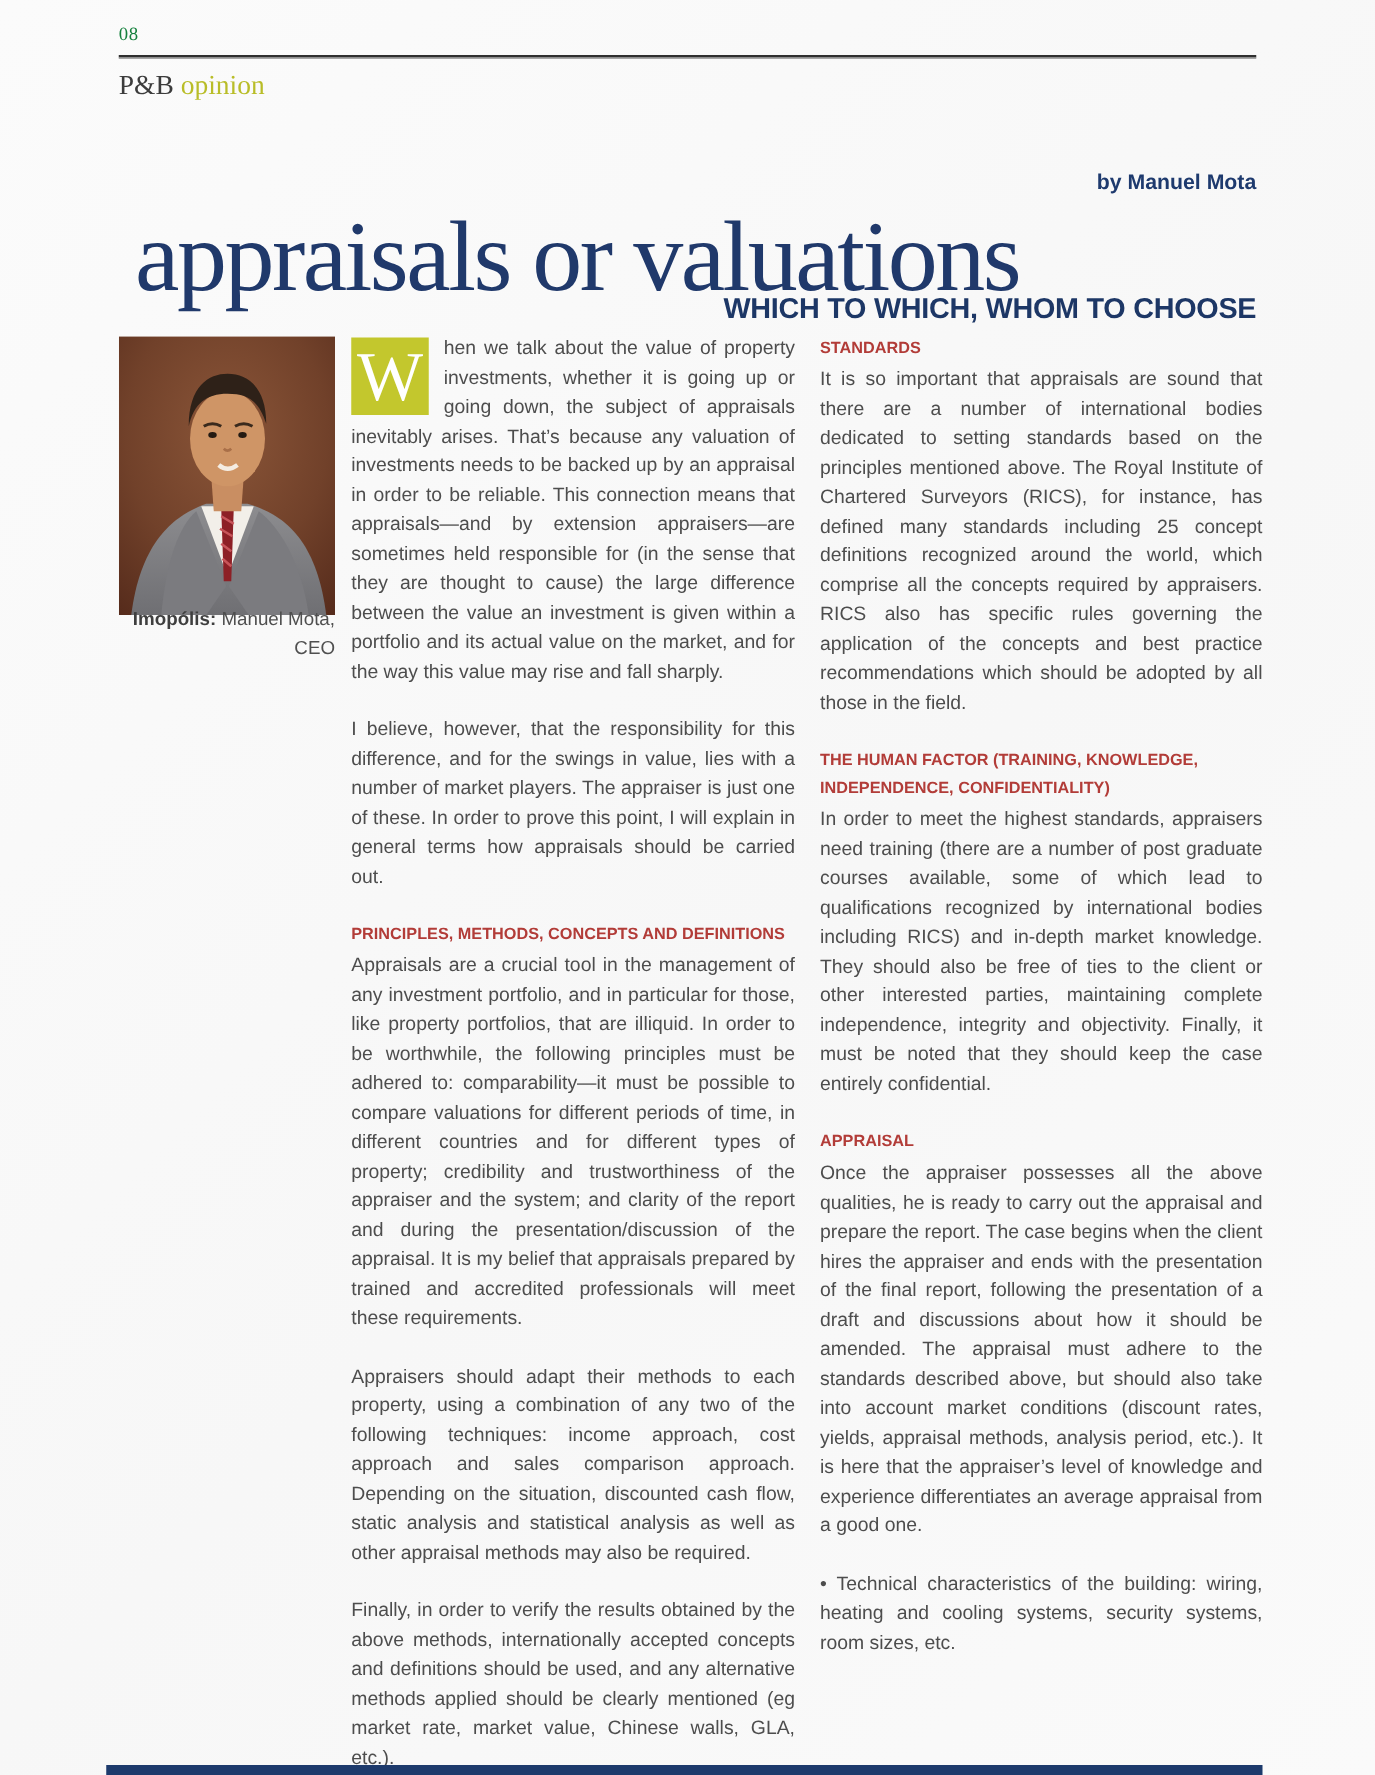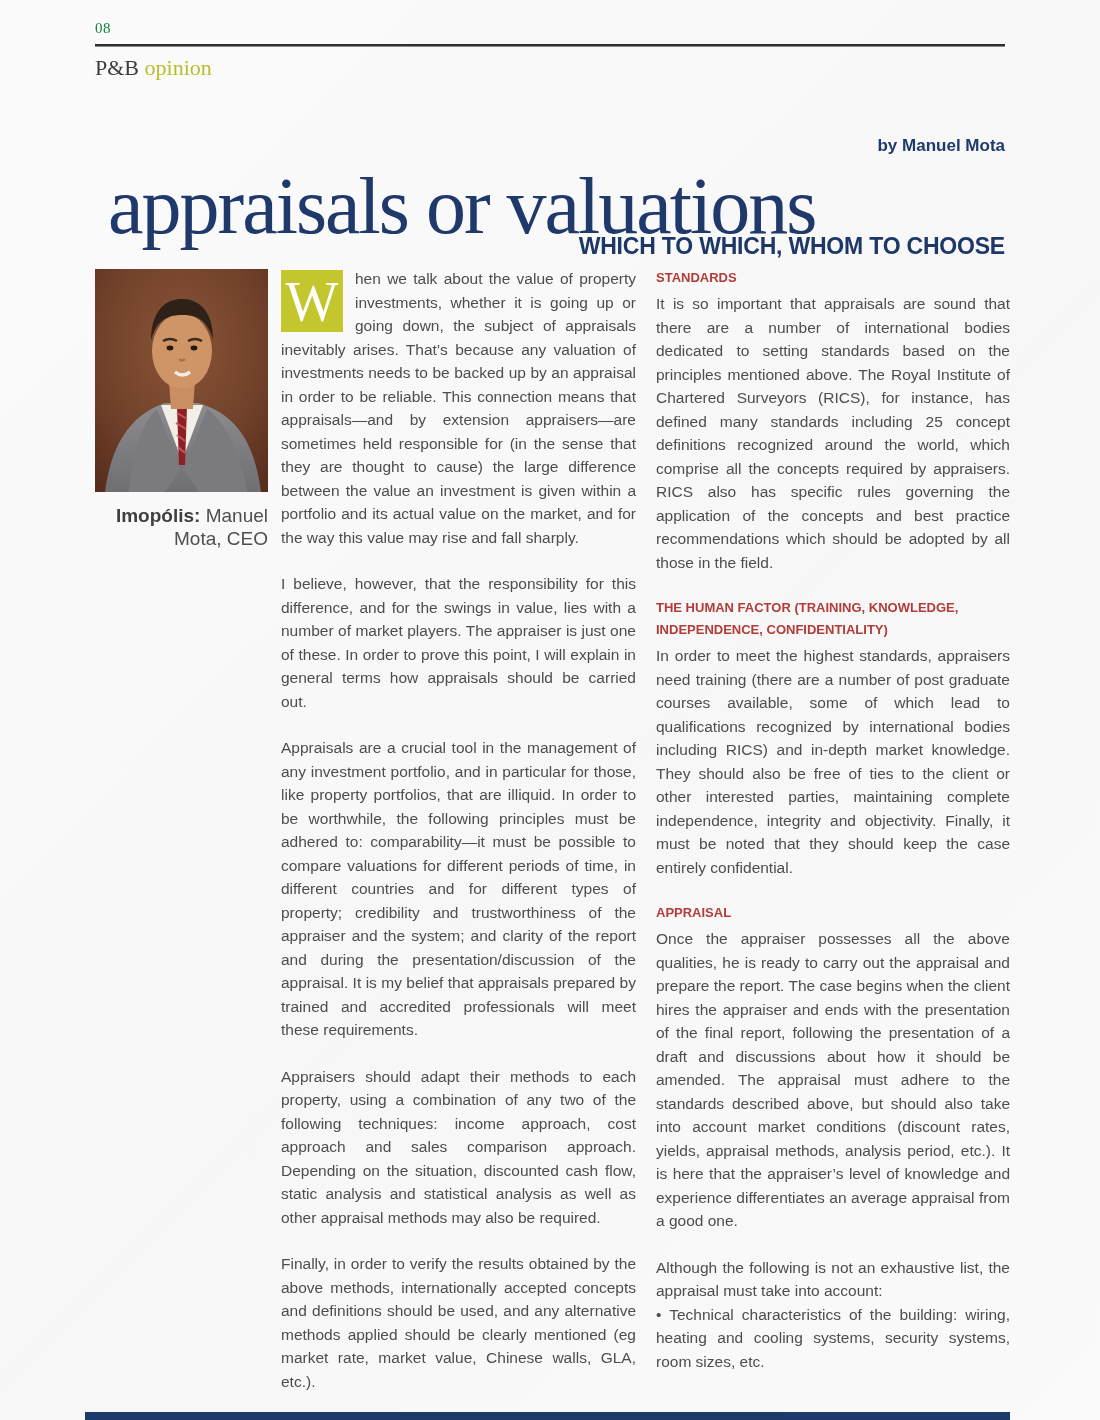--- a/index.html
+++ b/index.html
@@ -16,22 +16,22 @@
     font-size:22px;color:#3c3c3c;}
   .brand .suffix{color:#b9bd28;}
   .byline{position:absolute;right:95px;top:136px;font-size:17px;font-weight:bold;color:#1e3a6e;}
   .main-title{position:absolute;left:92px;top:150px;width:916px;white-space:nowrap;
     font-family:"Liberation Serif",serif;font-size:80px;line-height:1.02;color:#20396b;
     letter-spacing:-2px;}
   .subtitle{position:absolute;right:95px;top:233px;font-size:23px;font-weight:bold;
     color:#1d3766;letter-spacing:-.2px;}
   .photo{position:absolute;left:95px;top:269px;width:173px;height:223px;overflow:hidden;}
   .photo svg{display:block;}
-  .photo-caption{position:absolute;left:95px;top:504px;width:173px;text-align:right;
-    font-size:19px;line-height:23px;color:#4f4f4f;}
+  .photo-caption{position:absolute;left:95px;top:484px;width:173px;text-align:right;
+    font-size:15px;line-height:23px;color:#4f4f4f;}
   .photo-caption .cap-label{font-weight:bold;color:#3f3f3f;}
   .col{position:absolute;top:267px;}
   .col-left{left:281px;width:355px;}
   .col-right{left:656px;width:354px;}
   .body-p{font-size:15.5px;line-height:23.5px;color:#4d4d4d;text-align:justify;
     margin:0 0 23px 0;}
   .section-h{font-size:13px;line-height:22px;font-weight:bold;color:#b23c38;
     margin:0 0 3px 0;}
   .dropcap{float:left;width:62px;height:62px;background:#c3c72d;color:#ffffff;
     font-family:"Liberation Serif",serif;font-size:56px;line-height:64px;text-align:center;
@@ -87,30 +87,30 @@
     <ellipse cx="99" cy="79" rx="3.4" ry="2.4" fill="#241a12"></ellipse>
     <path d="M80 103 Q87 109 95 103" stroke="#f4ece2" stroke-width="3.5" fill="none"></path>
     <path d="M84 90 Q87 93 90 90" stroke="#a96f48" stroke-width="2" fill="none"></path>
   </svg>
 </div>
 <div class="photo-caption"><span class="cap-label">Imopólis:</span><span> Manuel Mota, CEO</span></div>
 
 <div class="col col-left">
   <p class="body-p"><span class="dropcap">W</span><span>hen we talk about the value of property investments, whether it is going up or going down, the subject of appraisals inevitably arises. That’s because any valuation of investments needs to be backed up by an appraisal in order to be reliable. This connection means that appraisals—and by extension appraisers—are sometimes held responsible for (in the sense that they are thought to cause) the large difference between the value an investment is given within a portfolio and its actual value on the market, and for the way this value may rise and fall sharply.</span></p>
   <p class="body-p">I believe, however, that the responsibility for this difference, and for the swings in value, lies with a number of market players. The appraiser is just one of these. In order to prove this point, I will explain in general terms how appraisals should be carried out.</p>
+  <h2 class="section-h">PRINCIPLES, METHODS, CONCEPTS AND DEFINITIONS</h2>
   <p class="body-p">Appraisals are a crucial tool in the management of any investment portfolio, and in particular for those, like property portfolios, that are illiquid. In order to be worthwhile, the following principles must be adhered to: comparability—it must be possible to compare valuations for different periods of time, in different countries and for different types of property; credibility and trustworthiness of the appraiser and the system; and clarity of the report and during the presentation/discussion of the appraisal. It is my belief that appraisals prepared by trained and accredited professionals will meet these requirements.</p>
   <p class="body-p">Appraisers should adapt their methods to each property, using a combination of any two of the following techniques: income approach, cost approach and sales comparison approach. Depending on the situation, discounted cash flow, static analysis and statistical analysis as well as other appraisal methods may also be required.</p>
   <p class="body-p">Finally, in order to verify the results obtained by the above methods, internationally accepted concepts and definitions should be used, and any alternative methods applied should be clearly mentioned (eg market rate, market value, Chinese walls, GLA, etc.).</p>
 </div>
 
 <div class="col col-right">
   <h2 class="section-h">STANDARDS</h2>
   <p class="body-p">It is so important that appraisals are sound that there are a number of international bodies dedicated to setting standards based on the principles mentioned above. The Royal Institute of Chartered Surveyors (RICS), for instance, has defined many standards including 25 concept definitions recognized around the world, which comprise all the concepts required by appraisers. RICS also has specific rules governing the application of the concepts and best practice recommendations which should be adopted by all those in the field.</p>
   <h2 class="section-h">THE HUMAN FACTOR (TRAINING, KNOWLEDGE, INDEPENDENCE, CONFIDENTIALITY)</h2>
   <p class="body-p">In order to meet the highest standards, appraisers need training (there are a number of post graduate courses available, some of which lead to qualifications recognized by international bodies including RICS) and in-depth market knowledge. They should also be free of ties to the client or other interested parties, maintaining complete independence, integrity and objectivity. Finally, it must be noted that they should keep the case entirely confidential.</p>
   <h2 class="section-h">APPRAISAL</h2>
   <p class="body-p">Once the appraiser possesses all the above qualities, he is ready to carry out the appraisal and prepare the report. The case begins when the client hires the appraiser and ends with the presentation of the final report, following the presentation of a draft and discussions about how it should be amended. The appraisal must adhere to the standards described above, but should also take into account market conditions (discount rates, yields, appraisal methods, analysis period, etc.). It is here that the appraiser’s level of knowledge and experience differentiates an average appraisal from a good one.</p>
-  <p class="body-p tight">Although the following is not an exhaustive list, the appraisal must take into account:</p>
   <p class="body-p bullet-p"><span>•</span><span> Technical characteristics of the building: wiring, heating and cooling systems, security systems, room sizes, etc.</span></p>
 
 </div>
 
 <div class="footer-bar"></div>
 
 </body></html>

